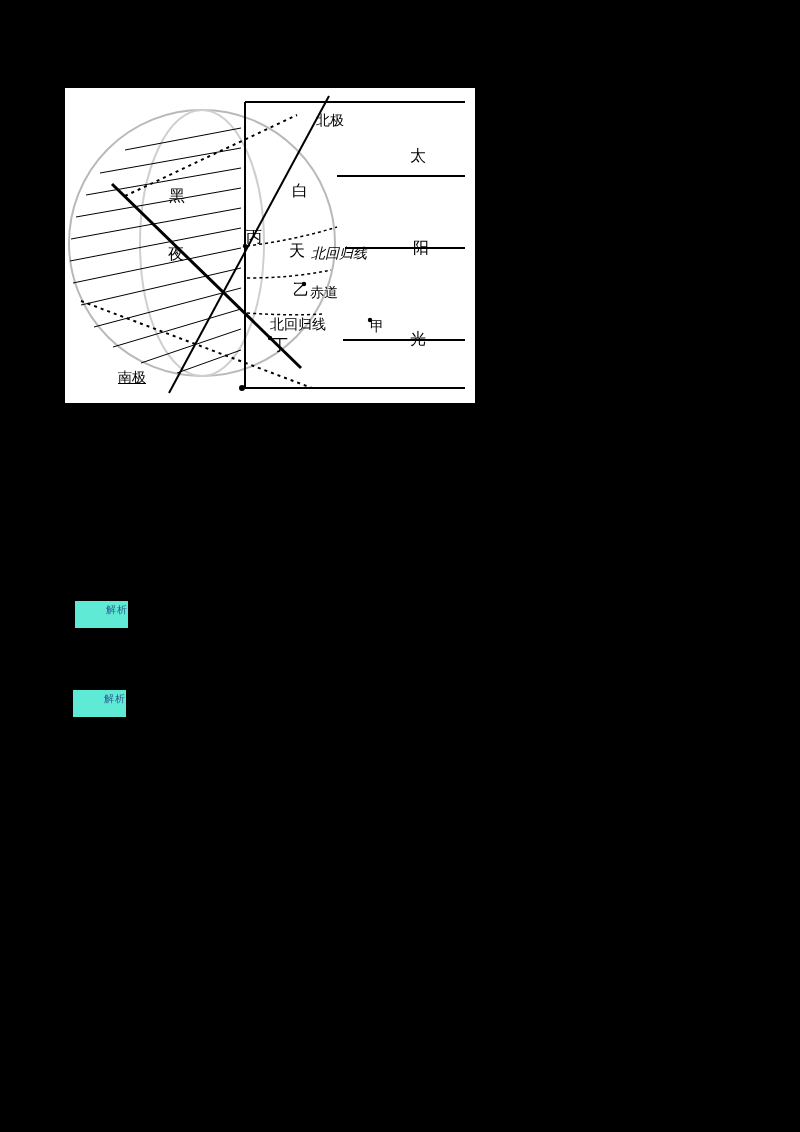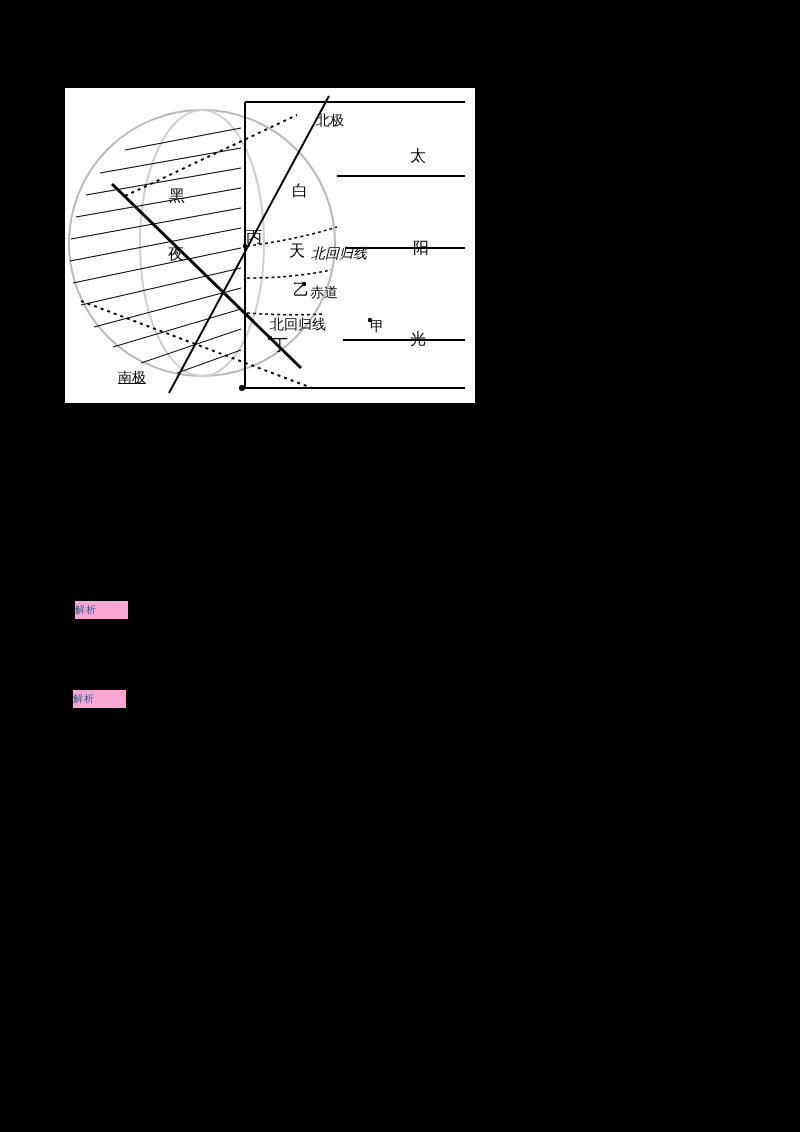--- a/index.html
+++ b/index.html
@@ -43,27 +43,27 @@
     font-size: 14px;
     line-height: 1;
     white-space: nowrap;
   }
   .fig-label.big {
     font-size: 16px;
   }
   
   .highlight-stub {
     position: absolute;
-    background: #f9a8d4;
+    background: #5eead4;
     color: #2e5a8e;
     font-size: 10px;
     letter-spacing: 1px;
     line-height: 18px;
-    height: 18px;
-    text-align: left;
+    height: 27px;
+    text-align: right;
     overflow: hidden;
   }
 </style>
 </head>
 <body>
 
 <div class="page">
 
   <div class="figure-box">
 

